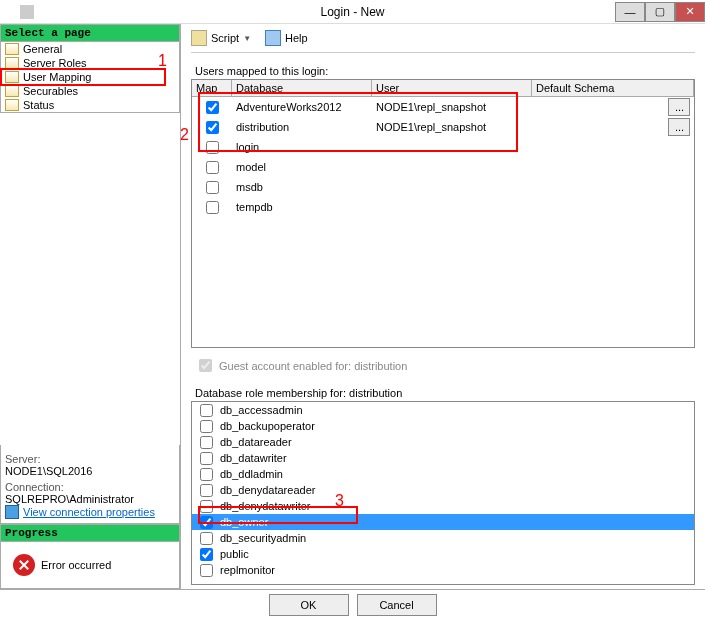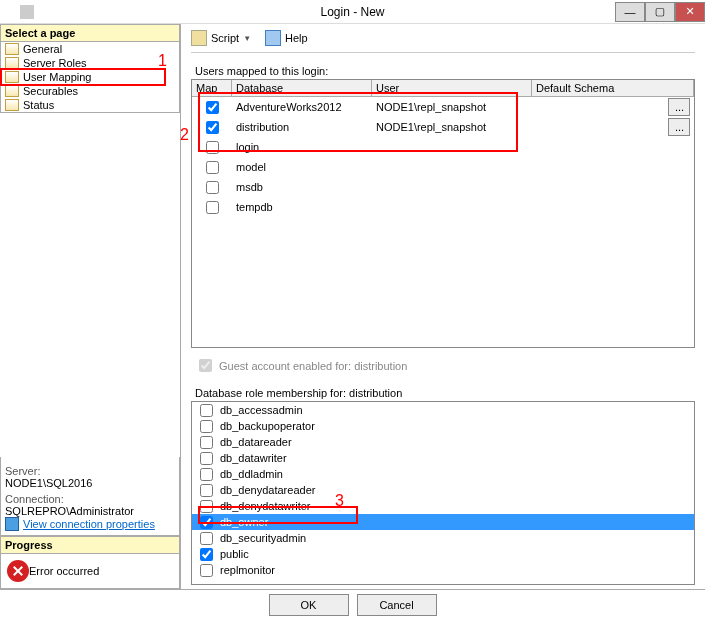--- a/index.html
+++ b/index.html
@@ -8,29 +8,29 @@
 .titlebar { height: 24px; background: #fff; border-bottom: 1px solid #ddd; display: flex; align-items: center; position: relative; padding-left: 16px; }
 .titlebar .icon { width: 14px; height: 14px; margin-left: 4px; background: #ccc; }
 .titlebar .title { position: absolute; left: 50%; transform: translateX(-50%); font-size: 12px; }
 .titlebar .controls { margin-left: auto; display: flex; }
 .titlebar .controls div { width: 30px; height: 20px; display: flex; align-items: center; justify-content: center; border: 1px solid #888; background: #ddd; }
 .titlebar .controls .close { background: #c75050; color: #fff; }
 
 .main { display: flex; height: 565px; }
 
 .left-pane { width: 180px; display: flex; flex-direction: column; }
-.panel-header { background: #fef9c3; border: 1px solid #aaa; padding: 2px 4px; font-weight: bold; font-size: 11px; }
+.panel-header { background: #22c55e; border: 1px solid #aaa; padding: 2px 4px; font-weight: bold; font-size: 11px; font-family: Liberation Mono, monospace; }
 .page-list { border: 1px solid #aaa; border-top: none; flex: 0 0 auto; }
 .page-item { padding: 1px 4px; display: flex; align-items: center; gap: 4px; cursor: default; }
 .page-item .picon { width: 14px; height: 12px; background: linear-gradient(#fff,#f8e8b0); border:1px solid #c0a040; }
 
 .conn-box { border: 1px solid #aaa; border-top: none; padding: 4px; flex: 0 0 auto; }
 .conn-box .lbl { color: #555; margin-top: 4px; }
 .conn-box a { color: #0066cc; text-decoration: underline; }
-.prog-box { border: 1px solid #aaa; border-top: none; padding: 6px; display: flex; align-items: center; gap: 0; }
+.prog-box { border: 1px solid #aaa; border-top: none; padding: 12px; display: flex; align-items: center; gap: 6px; }
 .err-icon { width: 22px; height: 22px; border-radius: 50%; background: #d42020; position: relative; }
 .err-icon::before, .err-icon::after { content:''; position:absolute; width:12px; height:2px; background:#fff; top:10px; left:5px; }
 .err-icon::before { transform: rotate(45deg); }
 .err-icon::after { transform: rotate(-45deg); }
 
 .right-pane { flex: 1; border-left: 1px solid #aaa; padding: 6px 10px 0 10px; position: relative; display:flex; flex-direction:column; }
 .toolbar { display: flex; align-items: center; gap: 4px; padding-bottom: 6px; border-bottom: 1px solid #ccc; }
 .tb-icon { width: 16px; height: 16px; background: #f0e0a0; border:1px solid #aa8; }
 .tb-drop { font-size: 8px; color:#555; }
 

